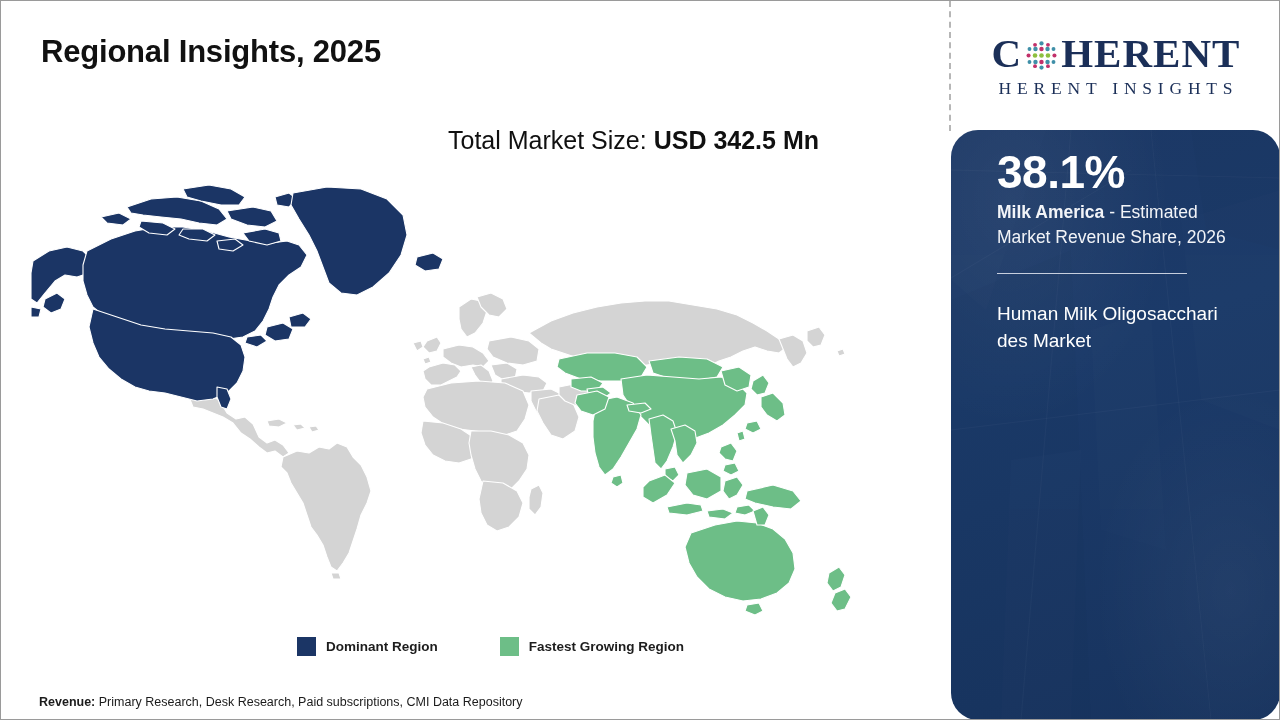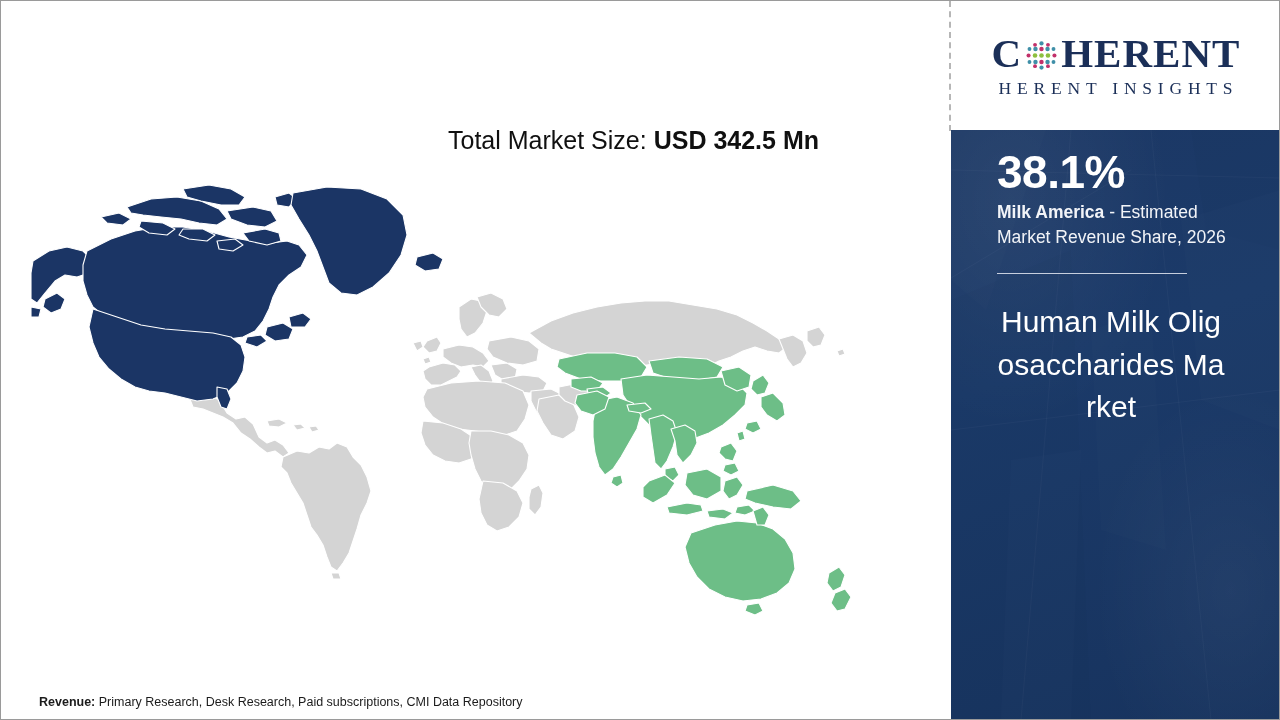--- a/index.html
+++ b/index.html
@@ -151,20 +151,21 @@
     position: absolute;
     left: 950px;
     top: 129px;
     width: 329px;
     height: 590px;
     background:
       radial-gradient(ellipse 70% 55% at 18% 12%, rgba(255,255,255,0.055), rgba(255,255,255,0) 70%),
       radial-gradient(ellipse 60% 50% at 85% 78%, rgba(255,255,255,0.045), rgba(255,255,255,0) 70%),
       linear-gradient(160deg, #1c3865 0%, #1b3a69 38%, #17335e 100%);
     overflow: hidden;
+    border-radius: 27px;
   }
   
   #panel-texture {
     position: absolute;
     inset: 0;
     pointer-events: none;
     opacity: 0.30;
   }
 
   #panel-content {
@@ -191,36 +192,36 @@
   #panel-rule {
     margin-top: 23px;
     width: 190px;
     height: 1px;
     background: #e4e9f2;
     opacity: 0.85;
   }
 
   #market-name {
     margin-top: 27px;
-    font-size: 30px;
+    font-size: 19px;
     line-height: 1.42;
     color: #ffffff;
     font-weight: 400;
     width: 228px;
     word-break: break-all;
-    text-align: center;
   }
 </style>
 </head>
 <body>
 
 <div id="slide">
 
   <div id="left-panel">
 
+    <div id="page-title">Regional Insights, 2025</div>
 
     <div id="market-size-line">
       <span class="label">Total Market Size: </span><span class="value">USD 342.5 Mn</span>
     </div>
 
     <div id="map-wrap">
       <svg id="world-map" viewBox="0 0 830 440" preserveAspectRatio="xMidYMid meet">
         <g stroke="#ffffff" stroke-width="1.1" stroke-linejoin="round">
 
           <g fill="#d4d4d4">
@@ -362,20 +363,30 @@
 
             <path d="M716 424 L728 422 L732 430 L724 434 L714 430 Z"></path>
 
             <path d="M798 392 L808 386 L814 394 L810 406 L802 410 L796 402 Z"></path>
             <path d="M804 412 L814 408 L820 416 L814 428 L806 430 L800 422 Z"></path>
           </g>
         </g>
       </svg>
     </div>
 
+    <div id="legend">
+      <div class="legend-item">
+        <span class="legend-swatch" style="background:#1b3565"></span>
+        <span class="legend-label">Dominant Region</span>
+      </div>
+      <div class="legend-item">
+        <span class="legend-swatch" style="background:#6dbe87"></span>
+        <span class="legend-label">Fastest Growing Region</span>
+      </div>
+    </div>
 
     <div id="source-line">
       <span class="src-label">Revenue:</span><span class="src-text"> Primary Research, Desk Research, Paid subscriptions, CMI Data Repository</span>
     </div>
   </div>
 
   <div id="dashed-divider"></div>
 
   <div id="logo-area">
     <div id="logo-word">

